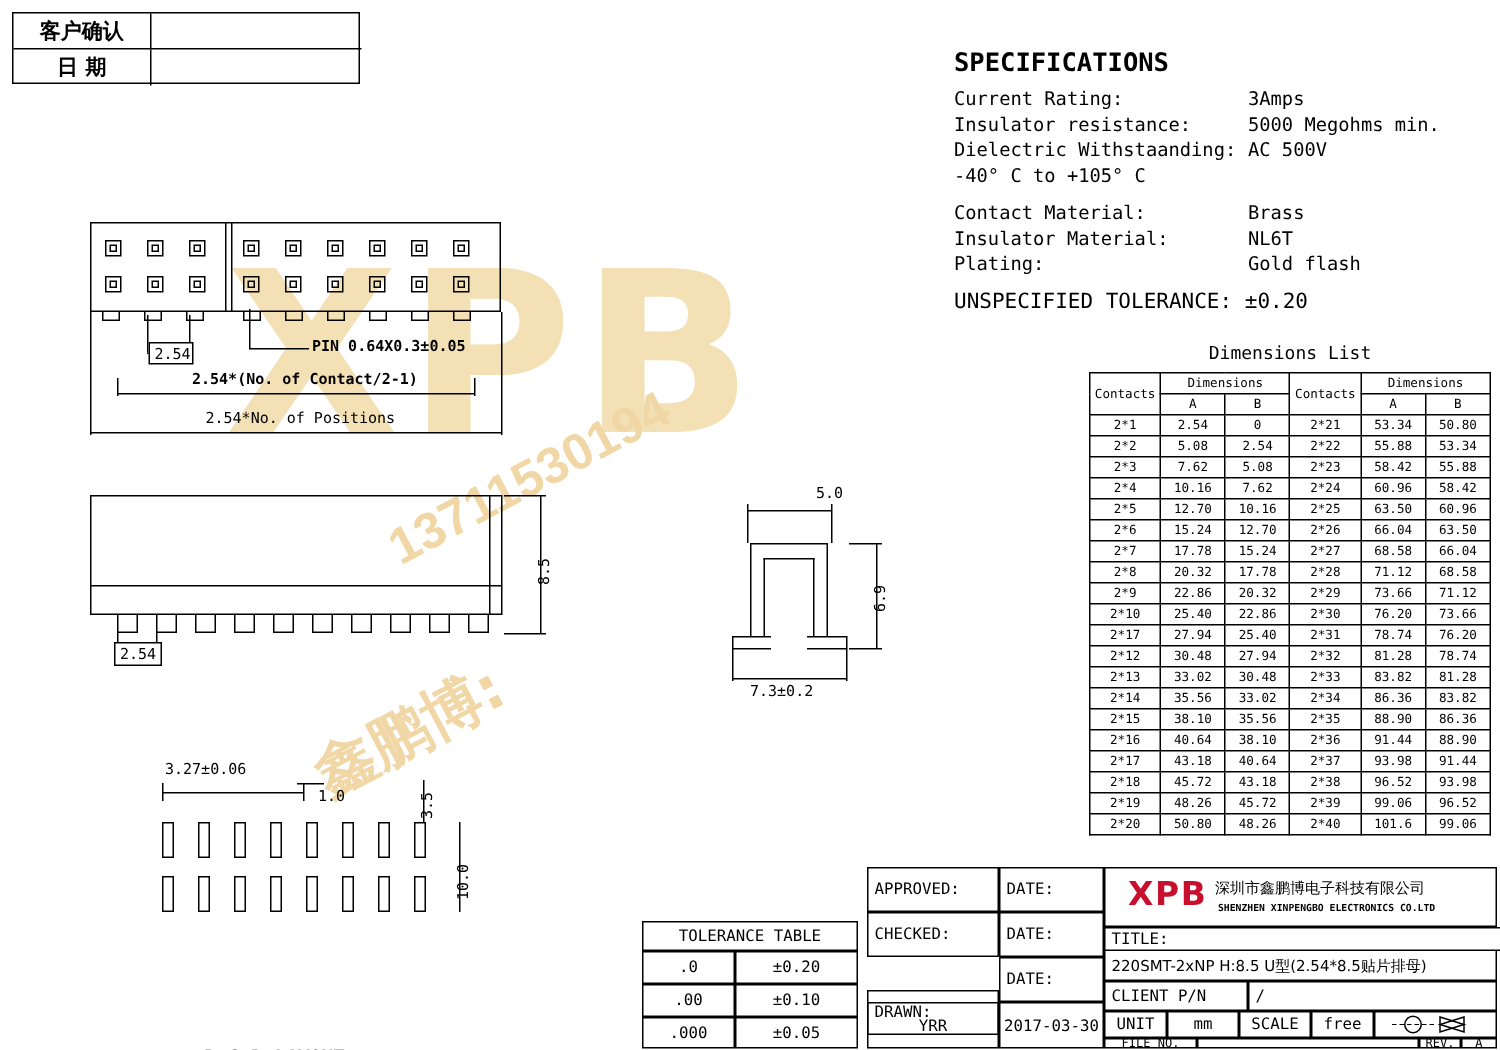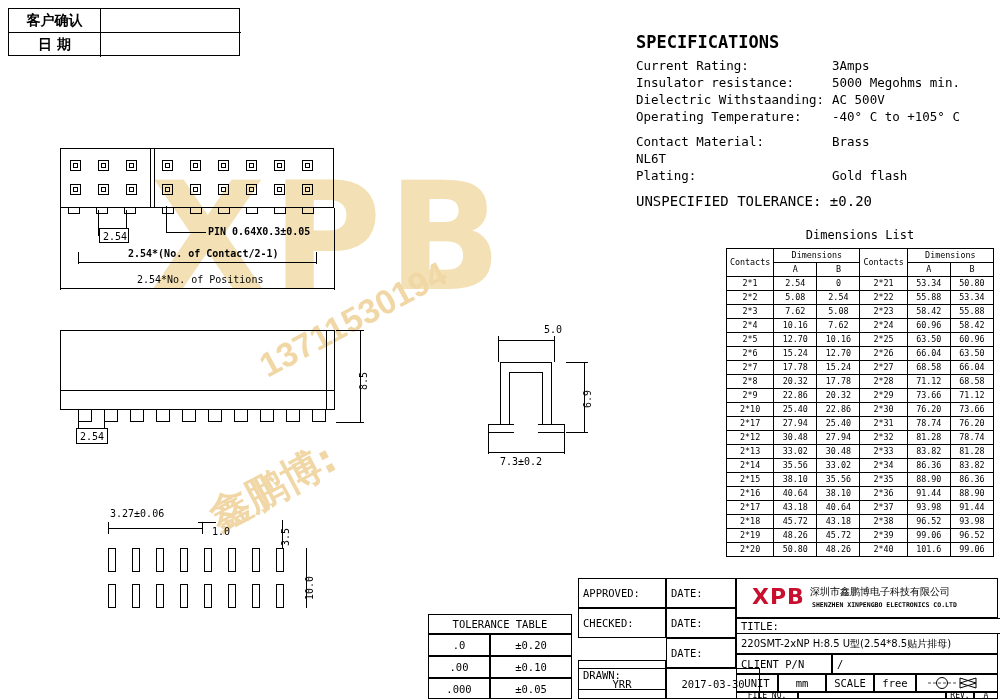--- a/index.html
+++ b/index.html
@@ -79,29 +79,29 @@
       </div>
     <div class="row">
         <div class="k">Insulator resistance:</div>
         <div class="v">5000 Megohms min.</div>
       </div>
     <div class="row">
         <div class="k">Dielectric Withstaanding:</div>
         <div class="v">AC 500V</div>
       </div>
     <div class="row">
-        <div class="k">Operating Temperature:</div>
         <div class="v">-40° C to +105° C</div>
       </div>
     <div class="gap"></div>
     <div class="row">
         <div class="k">Contact Material:</div>
         <div class="v">Brass</div>
       </div>
     <div class="row">
+        <div class="k">Insulator Material:</div>
         <div class="v">NL6T</div>
       </div>
     <div class="row">
         <div class="k">Plating:</div>
         <div class="v">Gold flash</div>
       </div>
     <div class="tol">UNSPECIFIED TOLERANCE: ±0.20</div>
   </div>
 
   <div id="dimtitle">Dimensions List</div>
@@ -474,21 +474,21 @@
 
   <div>
 
     <div class="bt pad4" style="left:578px;top:578px;width:88px;height:30px;">APPROVED:</div>
     <div class="bt pad4" style="left:666px;top:578px;width:70px;height:30px;">DATE:</div>
     <div class="bt pad4" style="left:578px;top:608px;width:88px;height:30px;">CHECKED:</div>
     <div class="bt pad4" style="left:666px;top:608px;width:70px;height:30px;">DATE:</div>
     <div class="bt pad4" style="left:578px;top:660px;width:88px;height:30px;">DRAWN:</div>
     <div class="bt pad4" style="left:666px;top:638px;width:70px;height:30px;">DATE:</div>
     <div class="bt ct" style="left:578px;top:668px;width:88px;height:31px;">YRR</div>
-    <div class="bt ct" style="left:666px;top:668px;width:94px;height:31px;">2017-03-30</div>
+    <div class="bt ct" style="left:666px;top:668px;width:70px;height:31px;">2017-03-30</div>
 
     <div class="bt" style="left:736px;top:578px;width:262px;height:40px;"></div>
     <div id="logo" style="left:752px;top:584px;">XPB</div>
     <div class="lbl cn" style="left:810px;top:585px;font-size:10px;">深圳市鑫鹏博电子科技有限公司</div>
     <div class="lbl" style="left:812px;top:601px;font-size:6.5px;font-weight:bold;">SHENZHEN XINPENGBO ELECTRONICS CO.LTD</div>
 
     <div class="bt pad4" style="left:736px;top:618px;width:298px;height:16px;">TITLE:</div>
     <div class="bt pad4 cn" style="left:736px;top:634px;width:262px;height:20px;border-top:none;font-size:10px;">220SMT-2xNP H:8.5 U型(2.54*8.5贴片排母)</div>
 
     <div class="bt pad4" style="left:736px;top:654px;width:96px;height:20px;">CLIENT P/N</div>

